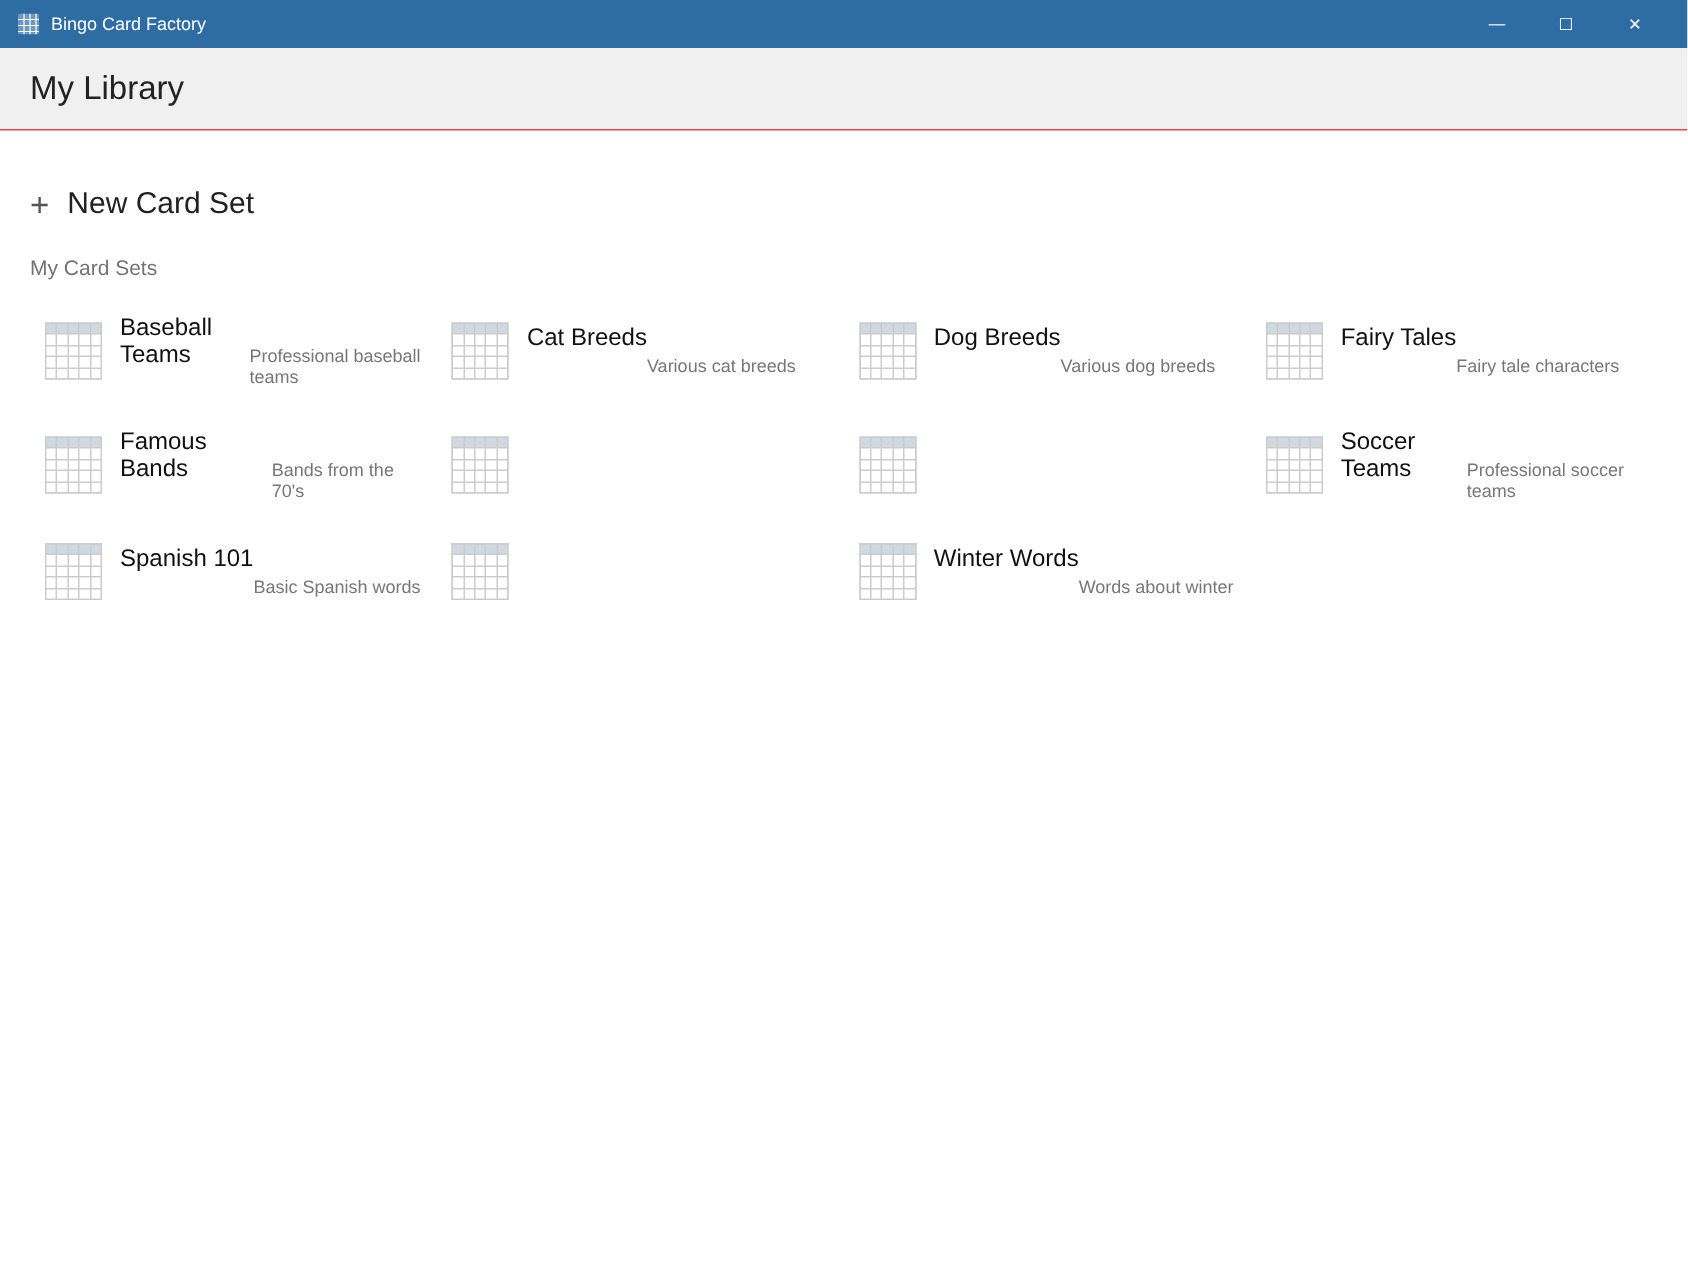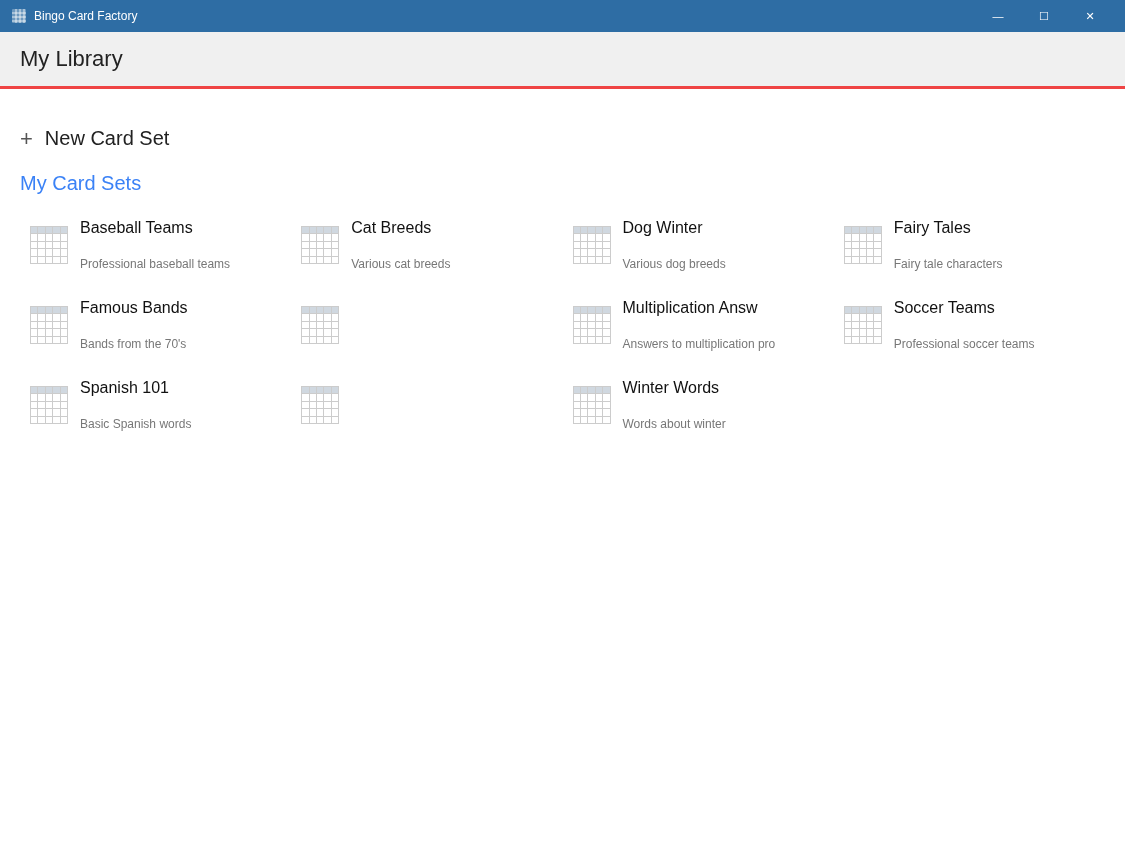--- a/index.html
+++ b/index.html
@@ -43,21 +43,21 @@
       color: #fff;
       cursor: pointer;
       background: transparent;
       border: none;
     }
 
     
     .page-header {
       background: #f0f0f0;
       padding: 14px 20px;
-      border-bottom: 3px solid #ef4444;
+      border-bottom: 1px solid #ef4444;
     }
     .page-header h1 {
       font-size: 22px;
       font-weight: 400;
       color: #222;
     }
 
     
     .main-content {
       padding: 20px 20px;
@@ -78,22 +78,22 @@
     }
     .plus-icon {
       font-size: 22px;
       color: #555;
       font-weight: 300;
       line-height: 1;
     }
 
     
     .section-header {
-      font-size: 20px;
-      color: #3b82f6;
+      font-size: 14px;
+      color: #737373;
       margin-bottom: 10px;
       margin-top: 4px;
     }
 
     
     .card-grid {
       display: grid;
       grid-template-columns: repeat(4, 1fr);
       gap: 0;
     }
@@ -124,21 +124,21 @@
     }
     .bingo-cell {
       background: #fff;
     }
     .bingo-cell.header-cell {
       background: #d0d8e0;
     }
 
     .card-text {
       display: flex;
-      flex-direction: column;
+      flex-direction: row;
     }
     .card-title {
       font-size: 16px;
       color: #111;
       font-weight: 400;
     }
     .card-subtitle {
       font-size: 12px;
       color: #777;
       margin-top: 20px;
@@ -276,21 +276,21 @@
             <div class="bingo-cell"></div>
             <div class="bingo-cell"></div>
             <div class="bingo-cell"></div>
             <div class="bingo-cell"></div>
             <div class="bingo-cell"></div>
             <div class="bingo-cell"></div>
             <div class="bingo-cell"></div>
           </div>
         </div>
         <div class="card-text">
-          <span class="card-title">Dog Winter</span>
+          <span class="card-title">Dog Breeds</span>
           <span class="card-subtitle">Various dog breeds</span>
         </div>
       </div>
       <div class="card-item">
         <div class="bingo-icon">
           <div class="bingo-grid">
             <div class="bingo-cell header-cell"></div>
             <div class="bingo-cell header-cell"></div>
             <div class="bingo-cell header-cell"></div>
             <div class="bingo-cell header-cell"></div>
@@ -411,24 +411,20 @@
             <div class="bingo-cell"></div>
             <div class="bingo-cell"></div>
             <div class="bingo-cell"></div>
             <div class="bingo-cell"></div>
             <div class="bingo-cell"></div>
             <div class="bingo-cell"></div>
             <div class="bingo-cell"></div>
             <div class="bingo-cell"></div>
           </div>
         </div>
-        <div class="card-text">
-          <span class="card-title">Multiplication Answ</span>
-          <span class="card-subtitle">Answers to multiplication pro</span>
-        </div>
       </div>
       <div class="card-item">
         <div class="bingo-icon">
           <div class="bingo-grid">
             <div class="bingo-cell header-cell"></div>
             <div class="bingo-cell header-cell"></div>
             <div class="bingo-cell header-cell"></div>
             <div class="bingo-cell header-cell"></div>
             <div class="bingo-cell header-cell"></div>
             <div class="bingo-cell"></div>

